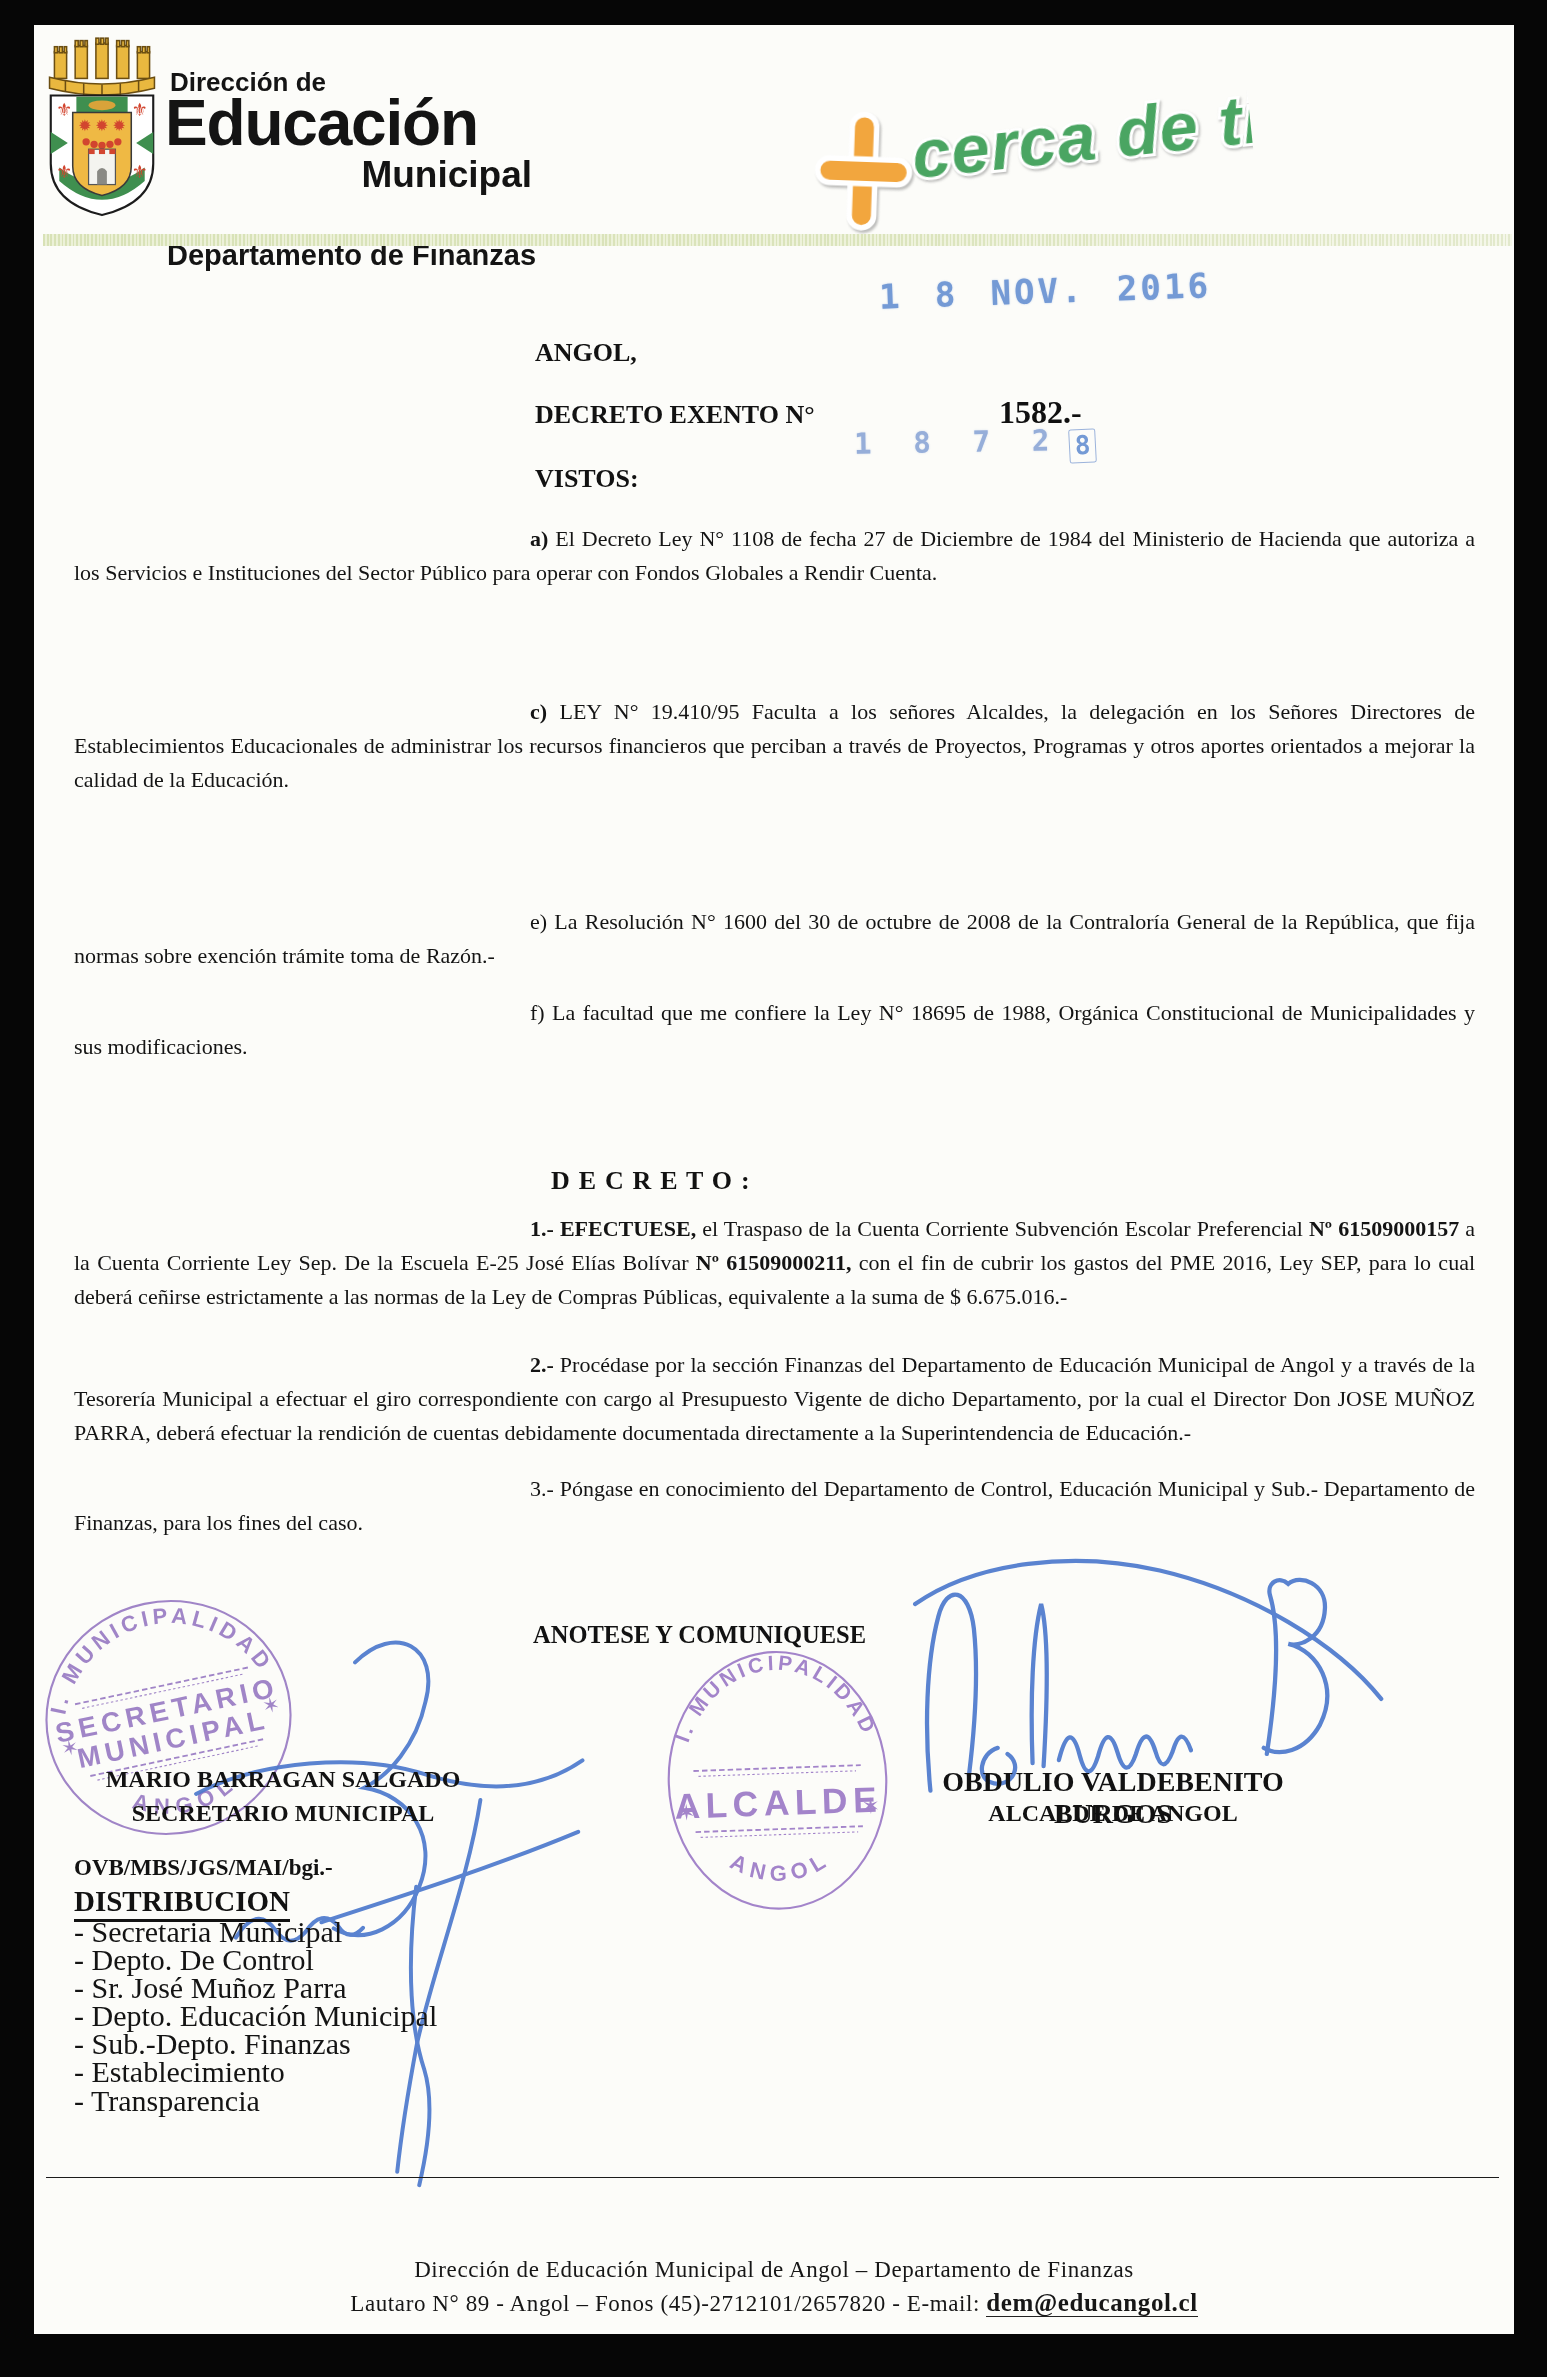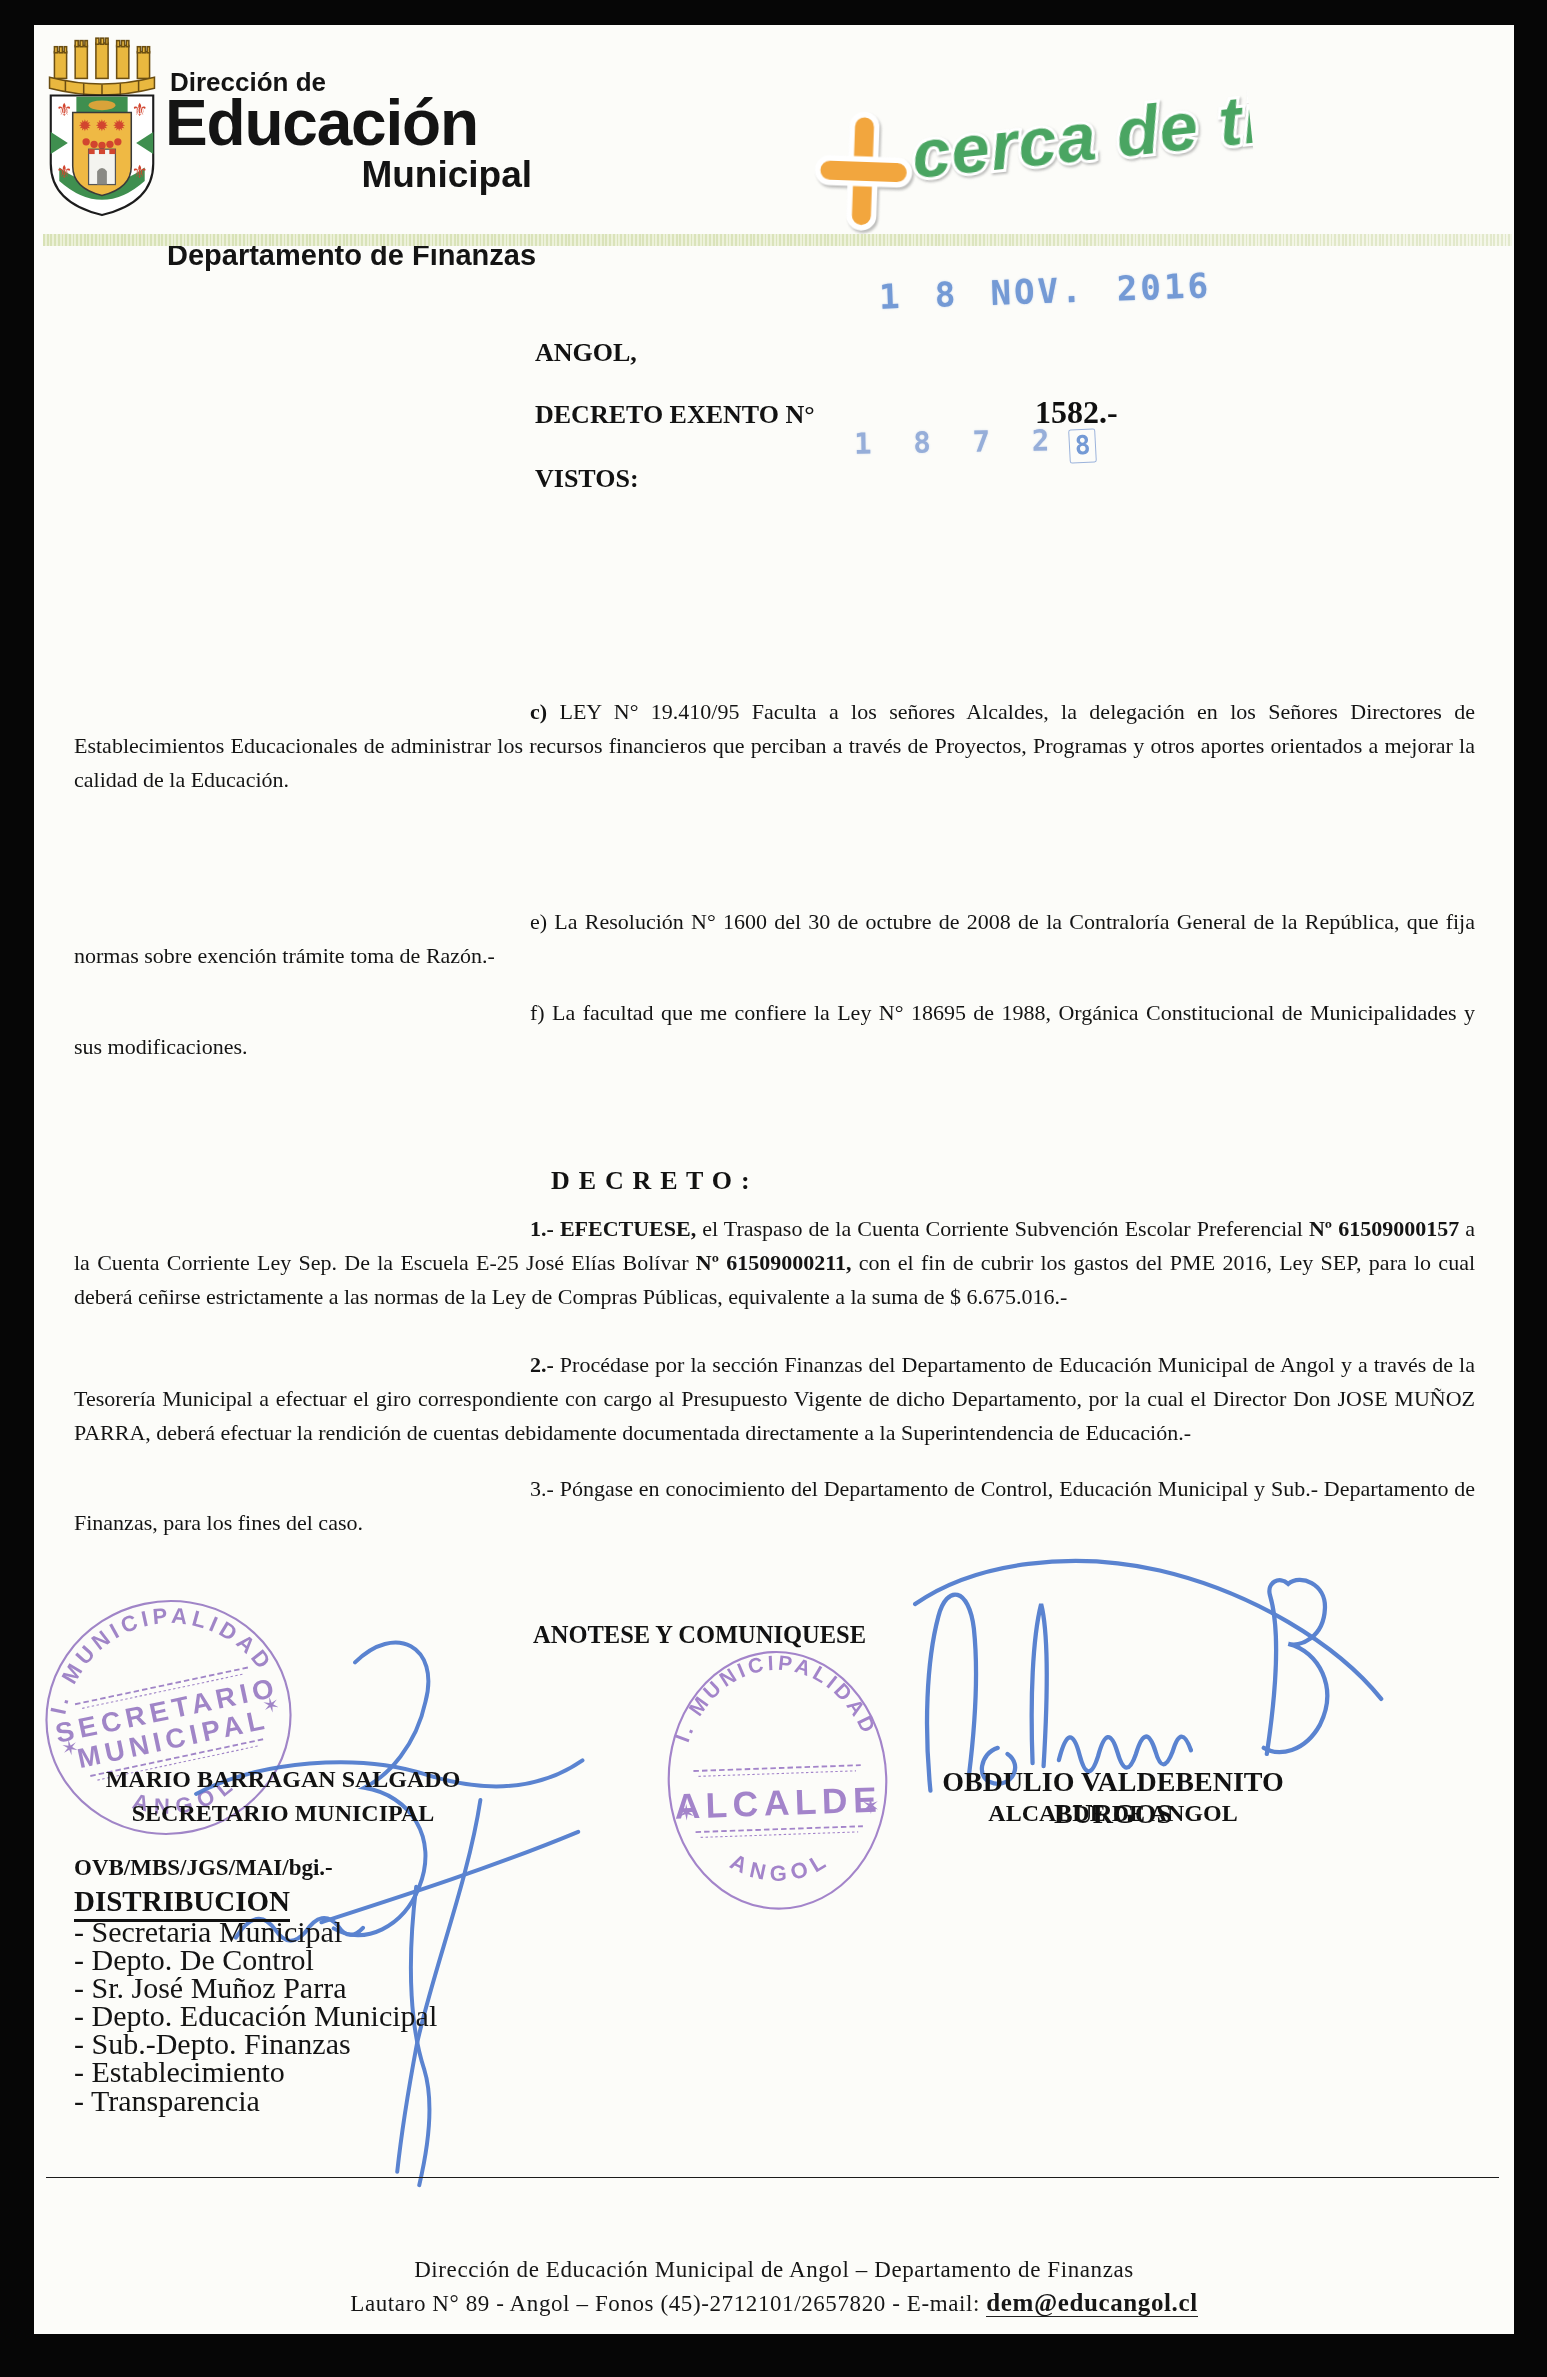--- a/index.html
+++ b/index.html
@@ -17,21 +17,21 @@
         linear-gradient(90deg,#e9efd2 0%,#edf2da 55%,#f5f7e9 72%,#fcfcf9 100%);}
   
   .datestamp{left:845px;top:246px;font-family:"DejaVu Sans Mono",monospace;font-weight:bold;font-size:34px;
              color:#5d89cf;letter-spacing:3.1px;word-spacing:8.6px;opacity:.85;transform:rotate(-2deg);
              text-shadow:0 0 1.8px rgba(93,137,207,.55);}
   .cityline{left:501px;top:313px;font-weight:bold;font-size:26px;color:#121212;}
   .decreelabel{left:501px;top:375px;font-weight:bold;font-size:26px;color:#121212;}
   .folio{left:820px;top:400px;font-family:"DejaVu Sans Mono",monospace;font-weight:bold;font-size:29px;
          color:#7d9bd2;letter-spacing:7.3px;word-spacing:9.8px;opacity:.8;transform:rotate(-1deg);
          text-shadow:0 0 1.8px rgba(125,155,210,.5);}
-  .decreenum{left:965px;top:369px;font-weight:bold;font-size:32px;color:#101010;margin-left:36px;}
+  .decreenum{left:965px;top:369px;font-weight:bold;font-size:32px;color:#101010;}
   .foliosmall{left:1035px;top:404px;font-family:"DejaVu Sans Mono",monospace;font-weight:bold;font-size:26px;
               color:#5d89cf;border:1.8px solid rgba(90,130,200,.7);border-radius:2.4px;padding:0 4.9px 2.4px;
               opacity:.85;transform:rotate(-3deg);}
   .vistos{left:501px;top:439px;font-weight:bold;font-size:26px;color:#121212;}
   
   .para{left:40px;width:1401px;font-size:22px;line-height:34px;color:#141414;text-align:justify;text-indent:456px;}
   .bold{font-weight:bold;}
   .decretohead{left:501px;top:1141px;font-weight:bold;font-size:26px;letter-spacing:1.2px;color:#121212;margin-left:16px;}
   
   .anotese{left:499px;top:1596px;font-weight:bold;font-size:24.5px;color:#121212;}
@@ -144,20 +144,21 @@
   <div class="abs band"></div>
 
   <div class="abs datestamp">1 8 NOV. 2016</div>
   <div class="abs cityline">ANGOL,</div>
   <div class="abs decreelabel">DECRETO EXENTO N°</div>
   <div class="abs folio">1 8 7 2</div>
   <div class="abs decreenum">1582.-</div>
   <div class="abs foliosmall">8</div>
   <div class="abs vistos">VISTOS:</div>
 
+  <div class="abs para" style="top:497px"><span class="bold">a) </span><span>El Decreto Ley N° 1108 de fecha 27 de Diciembre de 1984 del Ministerio de Hacienda que autoriza a los Servicios e Instituciones del Sector Público para operar con Fondos Globales a Rendir Cuenta.</span></div>
   <div class="abs para" style="top:670px"><span class="bold">c) </span><span>LEY N° 19.410/95 Faculta a los señores Alcaldes, la delegación en los Señores Directores de Establecimientos Educacionales de administrar los recursos financieros que perciban a través de Proyectos, Programas y otros aportes orientados a mejorar la calidad de la Educación.</span></div>
   <div class="abs para" style="top:880px"><span>e) La Resolución N° 1600 del 30 de octubre de 2008 de la Contraloría General de la República, que fija normas sobre exención trámite toma de Razón.-</span></div>
   <div class="abs para" style="top:971px"><span>f) La facultad que me confiere la Ley N° 18695 de 1988, Orgánica Constitucional de Municipalidades y sus modificaciones.</span></div>
 
   <div class="abs decretohead">D E C R E T O :</div>
 
   <div class="abs para" style="top:1187px"><span class="bold">1.- EFECTUESE,</span><span> el Traspaso de la Cuenta Corriente Subvención Escolar Preferencial </span><span class="bold">Nº 61509000157</span><span> a la Cuenta Corriente Ley Sep. De la Escuela E-25 José Elías Bolívar </span><span class="bold">Nº 61509000211,</span><span> con el fin de cubrir los gastos del PME 2016, Ley SEP, para lo cual deberá ceñirse estrictamente a las normas de la Ley de Compras Públicas, equivalente a la suma de $ 6.675.016.-</span></div>
   <div class="abs para" style="top:1323px"><span class="bold">2.-</span><span> Procédase por la sección Finanzas del Departamento de Educación Municipal de Angol y a través de la Tesorería Municipal a efectuar el giro correspondiente con cargo al Presupuesto Vigente de dicho Departamento, por la cual el Director Don JOSE MUÑOZ PARRA, deberá efectuar la rendición de cuentas debidamente documentada directamente a la Superintendencia de Educación.-</span></div>
   <div class="abs para" style="top:1447px"><span>3.- Póngase en conocimiento del Departamento de Control, Educación Municipal y Sub.- Departamento de Finanzas, para los fines del caso.</span></div>
 

